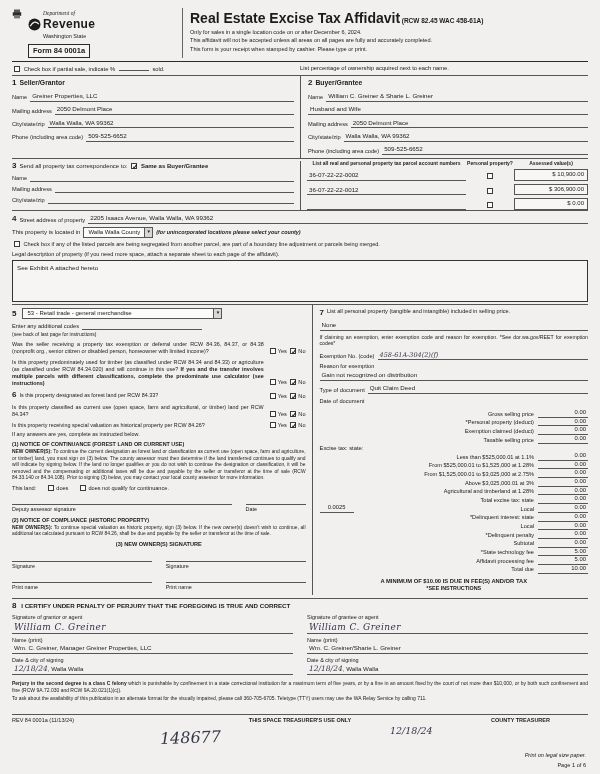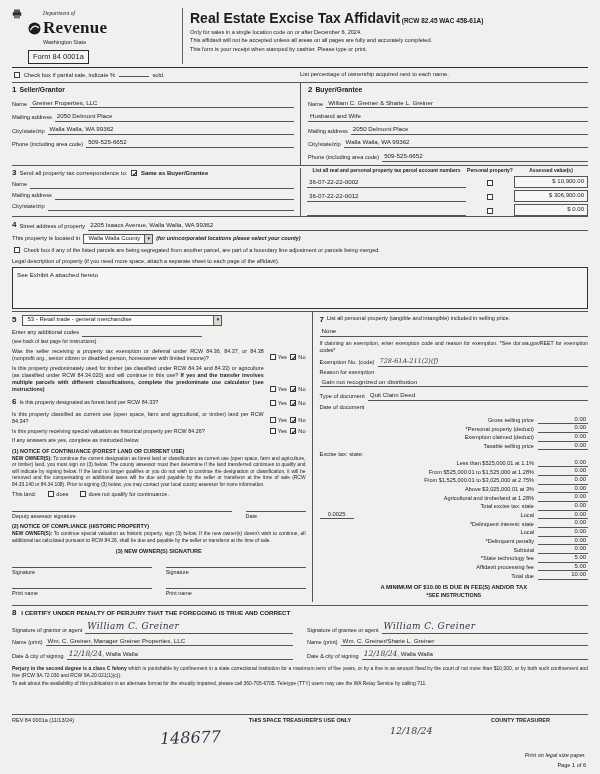--- a/index.html
+++ b/index.html
@@ -15,23 +15,23 @@
   .sec-num { font-weight:bold; font-size:8px; margin-right:3px; }
   
   .cb { display:inline-block; width:6px; height:6px; border:1px solid #3a3a3a; background:#fbfbfa; position:relative; vertical-align:-1px; margin:0 2px; }
   .cb.checked::after { content:"✓"; position:absolute; top:-2px; left:0; font-size:7px; color:#15151f; font-weight:bold; }
   
   .hdr { display:flex; border-bottom:1.5px solid #2a2a2a; padding-bottom:3px; }
   .logo-col { width:170px; position:relative; padding-left:16px; padding-top:2px; }
   .print-ico { position:absolute; left:0; top:1px; }
   .dept-small { font-size:5.5px; font-family:"Liberation Serif", serif; font-style:italic; margin-left:15px; }
   .logo-row { display:flex; align-items:center; }
-  .dept-big { font-size:17px; font-weight:bold; font-family:Liberation Serif, serif; letter-spacing:0.3px; }
+  .dept-big { font-size:12px; font-weight:bold; font-family:Liberation Sans, sans-serif; letter-spacing:0.3px; }
   .dept-sub { font-size:5.5px; margin-left:15px; }
-  .form-no { display:inline-block; border:1px solid #2a2a2a; padding:1px 4px; font-weight:normal; font-size:7.5px; margin-top:4px; background:#f6f5f3; }
+  .form-no { display:inline-block; border:1px solid #2a2a2a; padding:1px 4px; font-weight:bold; font-size:7.5px; margin-top:4px; background:#f6f5f3; }
   .title-col { flex:1; border-left:1px solid #666; padding-left:7px; padding-top:1px; }
   .title { font-size:14px; font-weight:bold; }
   .title-ref { font-size:6.5px; font-weight:bold; }
   .hnote { font-size:5.6px; margin-top:1.5px; }
   
   .partial { display:flex; font-size:5.8px; padding:3px 0 2px 0; border-bottom:1px solid #555; }
   .p-left { width:50%; }
   .pct-line { display:inline-block; width:30px; border-bottom:1px solid #555; height:6px; margin:0 2px; }
   .p-right { width:50%; }
   
@@ -92,21 +92,21 @@
   .fee-hdr { justify-content:flex-start; }
   .fee-val { width:50px; border-bottom:1px solid #555; text-align:right; padding-right:2px; font-size:5.9px; }
   .fee-rate { width:34px; border-bottom:1px solid #555; text-align:center; margin-right:auto; font-size:5.8px; }
   .min-note { font-weight:bold; font-size:5.8px; text-align:center; margin-top:4px; }
   .see-note { font-weight:bold; font-size:5.4px; text-align:center; }
   
   .sec8 { border-top:1px solid #555; margin-top:3px; padding-top:2px; }
   .s8-head { font-size:6.2px; }
   .sec8-cols { display:flex; gap:14px; }
   .s8col { flex:1; }
-  .s8line { display:flex; align-items:flex-end; margin-top:3px; }
+  .s8line { display:flex; margin-top:3px;flex-direction:column; }
   .s8line .lbl { white-space:nowrap; margin-right:3px; font-size:5.5px; }
   
   .perjury { font-size:5px; margin-top:5px; text-align:justify; line-height:1.3; }
   .access { font-size:5px; margin-top:2px; text-align:justify; }
   
   .footer { position:absolute; left:12px; right:12px; bottom:4px; height:56px; }
   .f-row { position:relative; border-top:1px solid #555; padding-top:2px; font-size:5.5px; height:10px; }
   .f-rev { position:absolute; left:0; top:2px; }
   .f-mid { position:absolute; left:0; right:0; text-align:center; top:2px; font-weight:bold; }
   .f-right { position:absolute; right:38px; top:2px; font-weight:bold; }
@@ -371,21 +371,21 @@
       <div style="display:flex;">
         <span class="sec-num">7</span>
         <span style="font-size:5.6px;">List all personal property (tangible and intangible) included in selling price.</span>
       </div>
       <div class="fld" style="margin-top:2px;">
           <span class="line"><span class="val">None</span></span>
         </div>
       <div style="font-size:5.2px; margin-top:3px; text-align:justify;">If claiming an exemption, enter exemption code and reason for exemption. *See dor.wa.gov/REET for exemption codes*</div>
       <div class="fld">
           <span class="lbl">Exemption No. (code)</span>
-          <span class="line"><span class="hand" style="font-size:6.5px;">728-61A-211(2)(f)</span></span>
+          <span class="line"><span class="hand" style="font-size:6.5px;">458-61A-304(2)(f)</span></span>
         </div>
       <div style="font-size:5.6px; margin-top:2.5px;">Reason for exemption</div>
       <div class="fld" style="margin-top:1px;">
           <span class="line"><span class="val">Gain not recognized on distribution</span></span>
         </div>
       <div class="fld">
           <span class="lbl">Type of document</span>
           <span class="line"><span class="val">Quit Claim Deed</span></span>
         </div>
       <div class="fld">

